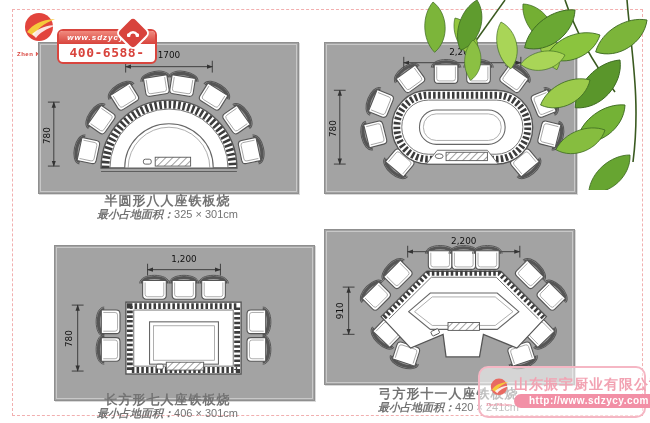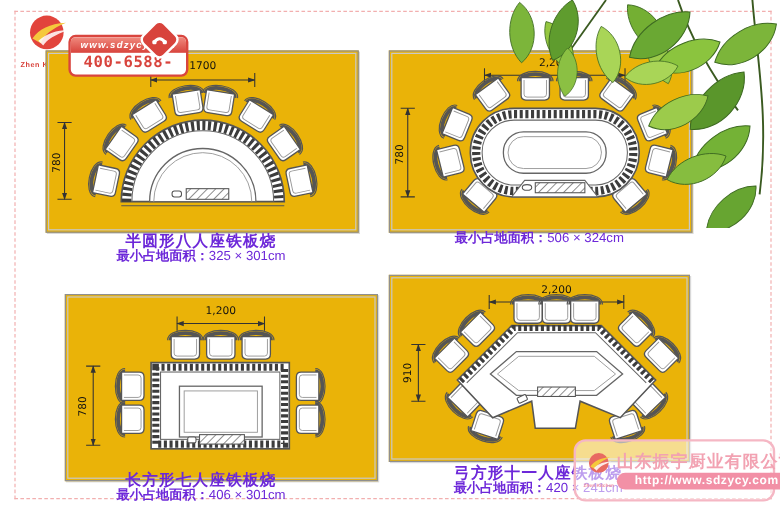--- a/index.html
+++ b/index.html
@@ -1,35 +1,35 @@
 <!DOCTYPE html>
 <html><head>
 <meta charset="utf-8">
 <style>
   html,body{margin:0;padding:0;background:#fff;}
   .page{position:relative;width:650px;height:423px;background:#fff;overflow:hidden;
         font-family:"Liberation Sans","DejaVu Sans",sans-serif;}
   .dashed-frame{position:absolute;left:12px;top:9px;right:7px;bottom:7px;
         border:1px dashed #f2afaf;pointer-events:none;}
   
-  .panel{position:absolute;background:#eab308;border:1px solid #8f8f8f;box-shadow:1px 1px 0 #d9d9d9;}
+  .panel{position:absolute;background:#a3a3a3;border:1px solid #8f8f8f;box-shadow:1px 1px 0 #d9d9d9;}
   .panel::after{content:'';position:absolute;inset:1px;border:1px solid #c8c8c8;pointer-events:none;}
   .panel svg{position:absolute;inset:2px;}
   #p1{left:38px;top:42px;width:259px;height:150px;}
   #p2{left:324px;top:42px;width:251px;height:150px;}
   #p3{left:38px;top:229px;width:259px;height:154px;}
   #p4{left:324px;top:229px;width:249px;height:154px;}
-  .caption{position:absolute;text-align:center;color:#6d28d9;}
+  .caption{position:absolute;text-align:center;color:#737373;}
   #cap1{left:38px;width:259px;top:193px;}
   #cap2{left:324px;width:251px;top:193px;}
   #cap3{left:38px;width:259px;top:392px;}
   #cap4{left:324px;width:249px;top:386px;}
   .caption .t{font-size:13px;font-weight:bold;line-height:15px;letter-spacing:1px;}
   .caption .s{font-size:11px;line-height:13px;}
-  .caption .s .lbl{font-weight:bold;}
+  .caption .s .lbl{font-weight:bold;font-style:italic;}
   
   .dim line{stroke:#333;stroke-width:0.9;}
   .dim text{font-size:9px;font-family:"DejaVu Sans",sans-serif;fill:#111;text-anchor:middle;}
   
   .logo{position:absolute;left:16px;top:12px;width:46px;text-align:center;}
   .logo .brand{font-size:6px;font-weight:bold;color:#d8433c;letter-spacing:.5px;margin-top:1px;}
   .badge{position:absolute;left:57px;top:29px;width:96px;height:31px;background:#fff;
          border:2px solid #d9453e;border-radius:6px;overflow:hidden;z-index:5;}
   .badge .web{height:13px;background:linear-gradient(#f08a7e,#d8433c);color:#fff;
          font-size:8px;font-weight:bold;font-style:italic;text-align:center;line-height:13px;letter-spacing:1px;}
@@ -186,21 +186,20 @@
       <g>
         <rect x="94" y="66" width="87" height="35" rx="17" fill="#fff" stroke="#666" stroke-width="1.1"></rect>
         <rect x="98" y="70" width="79" height="27" rx="13" fill="none" stroke="#999" stroke-width="0.8"></rect>
       </g>
       <path d="M101,121 L112,107 L163,107 L174,121 Z" fill="#fff" stroke="#666" stroke-width="0.9"></path>
       <rect x="121" y="109" width="42" height="8.5" fill="url(#h2)" stroke="#555" stroke-width="0.9"></rect>
       <ellipse cx="114" cy="113" rx="4" ry="2.4" fill="#fff" stroke="#555" stroke-width="0.9"></ellipse>
     </svg>
   </figure>
   <div class="caption" id="cap2">
-    <div class="s"><span class="lbl">最小占地面积：</span><span>506 × 324cm</span></div>
   </div>
 
   <figure class="panel" id="p3" style="margin:16px">
     <svg viewBox="0 0 259 154">
       <defs>
         <marker id="m3" viewBox="0 0 10 10" refX="9" refY="5" markerWidth="7" markerHeight="7" orient="auto-start-reverse">
           <path d="M0,1.5 L10,5 L0,8.5 Z" fill="#333"></path>
           </marker>
         <pattern id="h3" width="5" height="5" patternUnits="userSpaceOnUse" patternTransform="rotate(45)">
           <rect width="5" height="5" fill="#fff"></rect>

